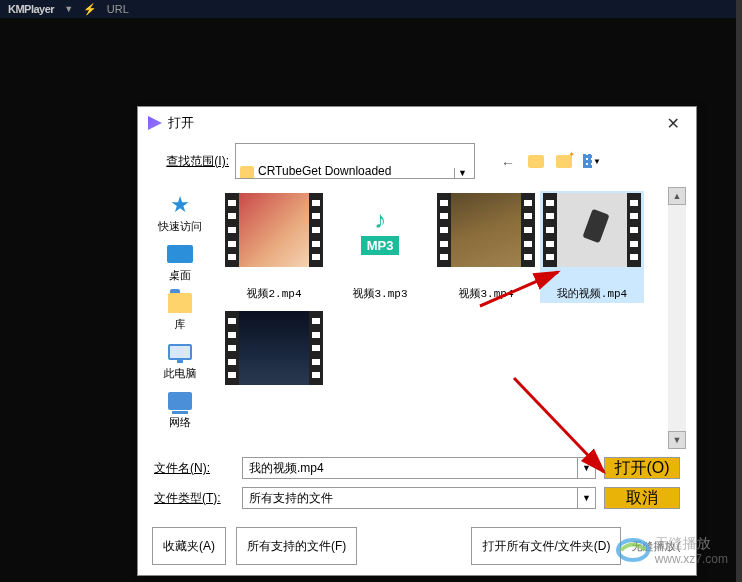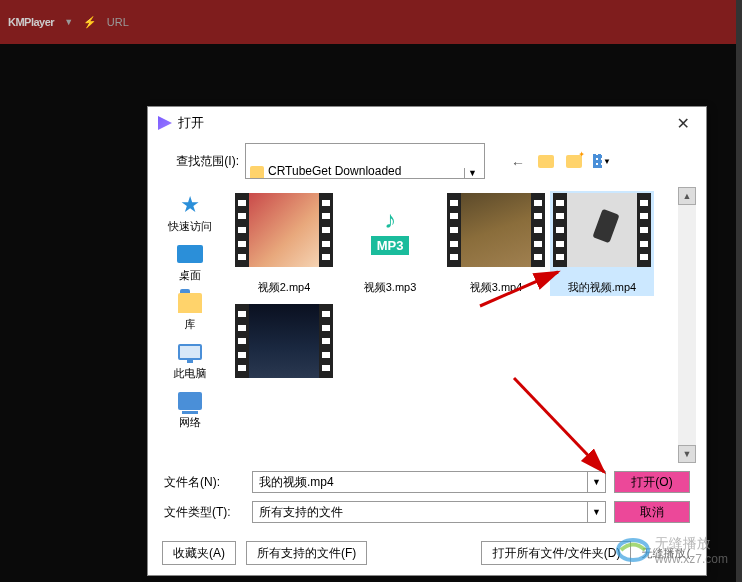--- a/index.html
+++ b/index.html
@@ -1,29 +1,29 @@
 <!DOCTYPE html>
 <html><head>
 <meta charset="utf-8">
 <style>
 * { box-sizing: border-box; margin: 0; padding: 0; font-family: "Microsoft YaHei", SimSun, sans-serif; }
 body { width: 742px; height: 582px; background: #0a0a0a; position: relative; overflow: hidden; }
 
-.topbar { height: 44px; background: #7f1d1d; display: flex; align-items: center; padding: 0 8px; font-size: 11px; color: #999; gap: 10px; }
+.topbar { height: 18px; background: #0f172a; display: flex; align-items: center; padding: 0 8px; font-size: 11px; color: #999; gap: 10px; }
 .app-name { color: #ccc; font-weight: bold; letter-spacing: -0.5px; }
 .top-chevron { color: #999; font-size: 9px; }
 .bolt { color: #999; }
 
-.dialog { position: absolute; left: 147px; top: 106px; width: 560px; height: 470px; background: #fff; border: 1px solid #888; box-shadow: 2px 2px 8px rgba(0,0,0,0.3); display: flex; flex-direction: column; }
+.dialog { position: absolute; left: 137px; top: 106px; width: 560px; height: 470px; background: #fff; border: 1px solid #888; box-shadow: 2px 2px 8px rgba(0,0,0,0.3); display: flex; flex-direction: column; }
 .dlg-title { display: flex; align-items: center; height: 32px; padding: 0 10px; font-size: 13px; }
 .dlg-title-icon { width: 14px; height: 14px; background: linear-gradient(135deg, #7b5cff, #9b7bff); margin-right: 6px; clip-path: polygon(0 0, 100% 50%, 0 100%); }
 .dlg-close { margin-left: auto; font-size: 16px; cursor: pointer; color: #333; padding: 0 6px; }
 
 .dlg-row { display: flex; align-items: center; padding: 4px 16px; font-size: 12px; gap: 6px; }
-.lookin-label { width: 75px; text-align: right; }
+.lookin-label { width: 75px; text-align: right; text-decoration: underline; }
 .folder-combo { flex: 0 0 240px; display: flex; align-items: flex-end; border: 1px solid #999; background: #fff; height: 36px; padding: 0 4px; }
 .folder-ico { width: 14px; height: 12px; background: #ffd36b; border-radius: 2px 2px 0 0; margin-right: 4px; }
 .combo-drop { margin-left: auto; width: 16px; text-align: center; border-left: 1px solid #999; font-size: 9px; }
 .nav-icons { display: flex; gap: 10px; margin-left: 18px; }
 .nav-icon { width: 18px; height: 18px; display: flex; align-items: center; justify-content: center; }
 .back-arrow { color: #555; font-size: 14px; }
 .folder-up { width: 16px; height: 13px; background: #ffd36b; border-radius: 2px; position: relative; }
 .folder-new { width: 16px; height: 13px; background: #ffd36b; border-radius: 2px; position: relative; }
 .folder-new::after { content: "✦"; position: absolute; top: -5px; right: -3px; font-size: 8px; color: #ff9900; }
 .view-menu { display: flex; align-items: center; gap: 1px; }
@@ -54,36 +54,36 @@
 .film-hole { width: 8px; height: 6px; background: #fff; margin: 0 auto; }
 .thumb-inner { position: absolute; left: 14px; right: 14px; top: 0; bottom: 0; }
 .t1 { background: linear-gradient(135deg, #c94a4a 0%, #e8a87c 60%, #f5d3b3 100%); }
 .t2 { background: #fff; display: flex; flex-direction: column; align-items: center; justify-content: center; }
 .mp3-ico { color: #1abc9c; font-size: 24px; }
 .mp3-label { background: #1abc9c; color: #fff; font-size: 13px; font-weight: bold; padding: 2px 6px; margin-top: 2px; }
 .t3 { background: linear-gradient(160deg, #5c4a2a 0%, #8a6d3b 50%, #a08050 100%); }
 .t4 { background: linear-gradient(180deg, #b8d8f0 0%, #7ab8e0 50%, #e0f0f8 100%); position: relative; }
 .t4::after { content: ""; position: absolute; top: 18px; left: 30px; width: 18px; height: 30px; background: #333; border-radius: 3px; transform: rotate(20deg); }
 .t5 { background: linear-gradient(180deg, #0a1020 0%, #1a2840 60%, #2a3850 100%); }
-.file-label { margin-top: 13px; line-height: 1.3; word-break: break-all; max-height: 30px; overflow: hidden; }
+.file-label { margin-top: 20px; line-height: 1.3; word-break: break-all; max-height: 30px; overflow: hidden; font-family: Liberation Mono, monospace; }
 
 .scrollbar-btn { position: absolute; right: -18px; width: 18px; height: 18px; background: #ddd; border: 1px solid #aaa; display: flex; align-items: center; justify-content: center; font-size: 9px; color: #555; }
 .sb-up { top: 0; }
 .sb-down { bottom: 0; }
 
 .dlg-fields { padding: 8px 16px 4px 16px; }
 .field-row { display: flex; align-items: center; margin-bottom: 8px; font-size: 12px; gap: 8px; }
-.field-label { width: 80px; }
+.field-label { width: 80px; text-decoration: underline; }
 .field-combo { flex: 1; display: flex; border: 1px solid #999; height: 22px; background: #fff; }
 .field-combo input { flex: 1; border: none; padding: 0 6px; font-size: 12px; outline: none; background: transparent; }
 .field-drop { width: 18px; border-left: 1px solid #999; display: flex; align-items: center; justify-content: center; font-size: 9px; }
-.field-btn { width: 76px; height: 22px; border: 1px solid #999; background: #ec4899; font-size: 12px; cursor: pointer; }
+.field-btn { width: 76px; height: 22px; border: 1px solid #999; background: #eab308; font-size: 16px; cursor: pointer; }
 
 .dlg-bottom { padding: 6px 14px 10px 14px; display: flex; gap: 10px; font-size: 12px; }
-.bot-btn { height: 24px; padding: 0 10px; border: 1px solid #999; background: #fff; font-size: 12px; cursor: pointer; }
+.bot-btn { height: 38px; padding: 0 10px; border: 1px solid #999; background: #fff; font-size: 12px; cursor: pointer; }
 .bot-spacer { flex: 1; }
 .seam-label { align-self: center; color: #666; font-size: 11px; font-family: Liberation Mono, monospace; }
 
 .arrow { position: absolute; pointer-events: none; }
 .arrow1 { left: 476px; top: 266px; width: 90px; height: 44px; }
 .arrow2 { left: 508px; top: 372px; width: 104px; height: 110px; }
 .arrow svg { width: 100%; height: 100%; }
 
 .watermark { position: absolute; right: 14px; bottom: 16px; display: flex; align-items: center; gap: 4px; opacity: 0.7; }
 .wm-logo { width: 36px; height: 30px; }

